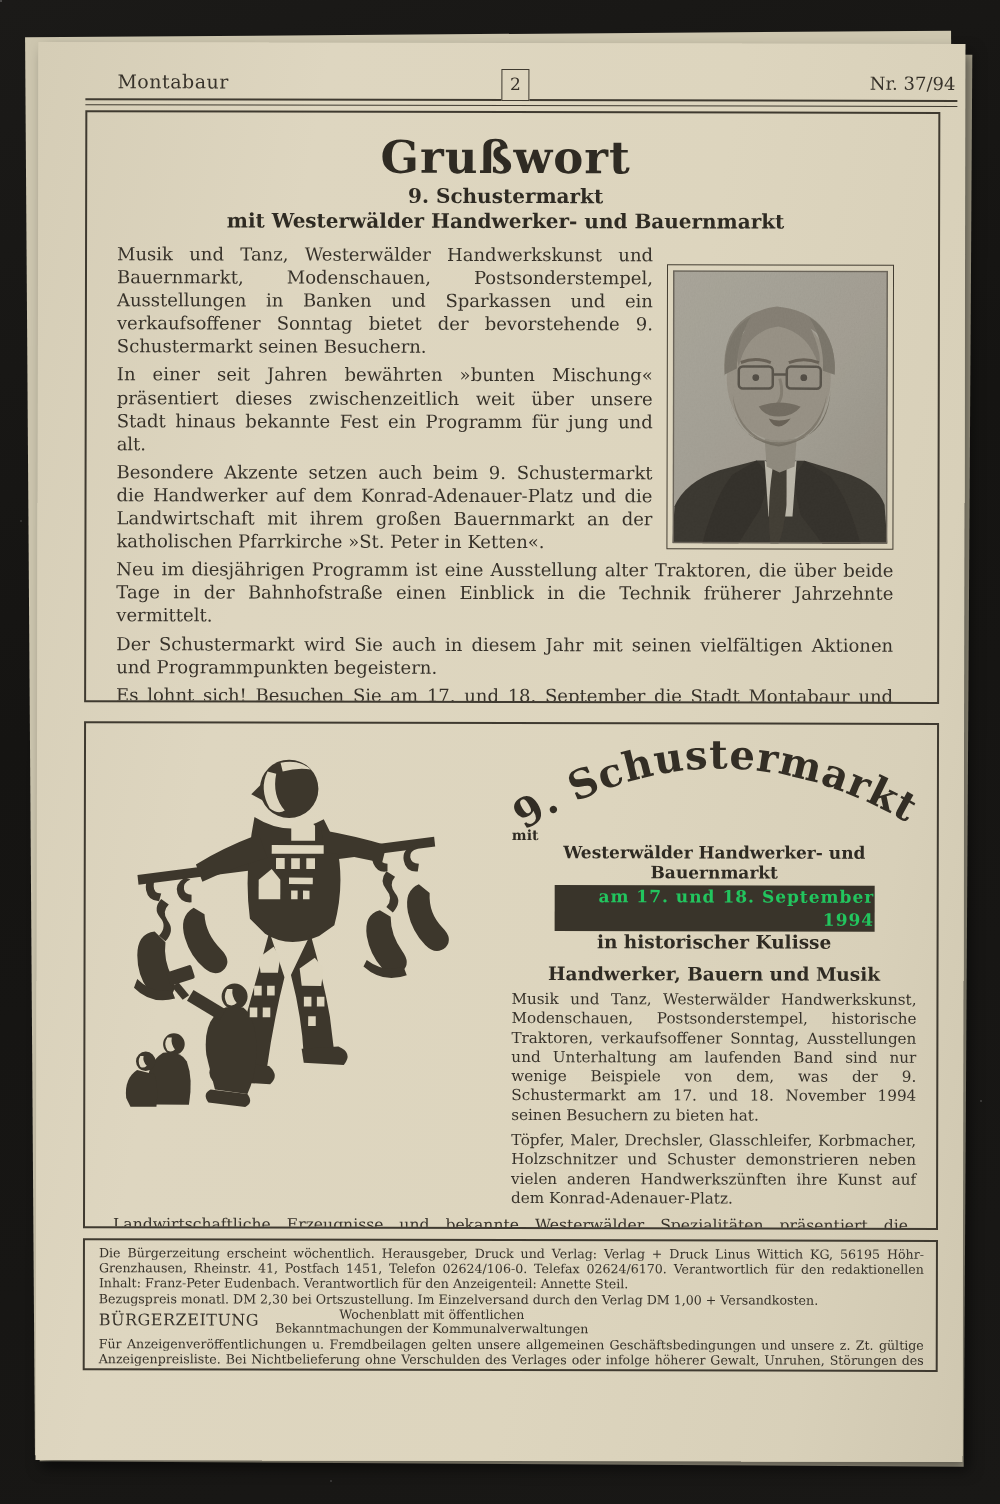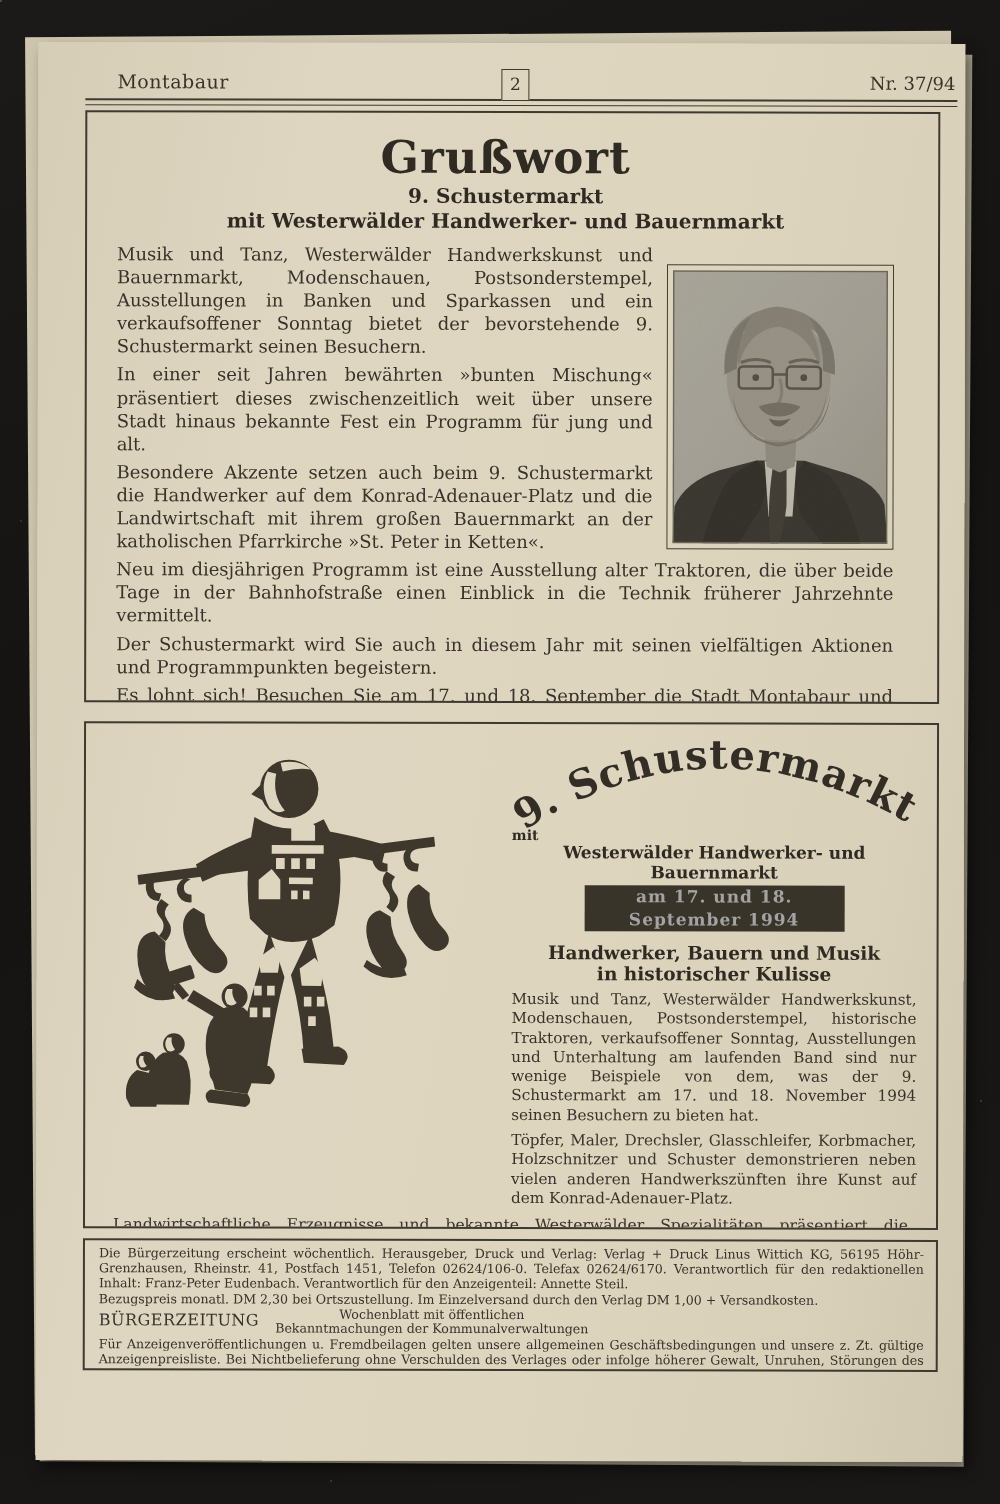--- a/index.html
+++ b/index.html
@@ -39,22 +39,22 @@
   .photo svg{display:block;}
   
   .box2{position:absolute;left:47px;top:679px;width:855px;height:507px;border:2px solid #3f3a30;
     box-sizing:border-box;overflow:hidden;}
   .b2-row1{display:flex;padding:14px 18px 0 20px;}
   .illu{width:392px;flex:0 0 392px;padding-top:8px;}
   .b2-col{width:405px;flex:0 0 405px;margin-left:14px;}
   .arch{display:block;margin:0 auto;}
   .mit{ text-align:left;font-weight:bold;font-size:14px;line-height:14px;margin-top:-6px;color:#2f2b23;}
   .b2-sub{text-align:center;font-weight:bold;font-size:17px;line-height:20px;color:#2f2b23;}
-  .banner{width:260px;margin:3px auto 0;background:#39342a;color:#a3a3a3;font-weight:bold;
-    font-size:17px;line-height:23px;text-align:center;letter-spacing:1px;}
+  .banner{width:320px;margin:3px auto 0;background:#39342a;color:#22c55e;font-weight:bold;
+    font-size:17px;line-height:23px;text-align:right;letter-spacing:1px;}
   .b2-head{margin-top:11px;text-align:center;font-weight:bold;font-size:18.5px;line-height:21px;color:#2f2b23;}
   .b2-col p{margin:6px 0 0 0;font-size:15.2px;line-height:19.3px;text-align:justify;}
   .b2-full{margin:8px 28px 0 28px;font-size:15.6px;line-height:19.6px;text-align:justify;}
   
   .fbox{position:absolute;left:47px;top:1196px;width:855px;height:132px;border:2px solid #3f3a30;
     box-sizing:border-box;padding:5px 12px 0 14px;overflow:hidden;font-size:12.6px;line-height:15.2px;}
   .fbox .just{text-align:justify;}
   .brand-row{display:flex;align-items:flex-start;margin:1px 0 0 0;}
   .brand{font-size:16px;letter-spacing:.5px;line-height:26px;white-space:nowrap;}
   .brand-sub{margin-left:16px;font-size:12.6px;line-height:14.6px;text-align:center;}
@@ -225,22 +225,22 @@
       <div class="b2-col">
         <svg class="arch" width="405" height="96" viewBox="0 0 405 96" xmlns="http://www.w3.org/2000/svg" xmlns:xlink="http://www.w3.org/1999/xlink">
           <path id="archpath" d="M 16,90 Q 200,-26 392,82" fill="none"></path>
           <text font-family="DejaVu Serif, Liberation Serif, serif" font-size="40" font-weight="bold" fill="#332e25" letter-spacing="1">
             <textPath xlink:href="#archpath" href="#archpath" startOffset="50%" text-anchor="middle">9. Schustermarkt</textPath>
           </text>
         </svg>
         <div class="mit">mit</div>
         <div class="b2-sub">Westerwälder Handwerker- und Bauernmarkt</div>
         <div class="banner">am 17. und 18. September 1994</div>
+        <div class="b2-head" style="margin-top:0;">in historischer Kulisse</div>
         <div class="b2-head">Handwerker, Bauern und Musik</div>
-        <div class="b2-head" style="margin-top:0;">in historischer Kulisse</div>
         <p>Musik und Tanz, Westerwälder Handwerkskunst, Modenschauen, Postsonderstempel, historische Traktoren, verkaufsoffener Sonntag, Ausstellungen und Unterhaltung am laufenden Band sind nur wenige Beispiele von dem, was der 9. Schustermarkt am 17. und 18. November 1994 seinen Besuchern zu bieten hat.</p>
         <p>Töpfer, Maler, Drechsler, Glasschleifer, Korbmacher, Holzschnitzer und Schuster demonstrieren neben vielen anderen Handwerkszünften ihre Kunst auf dem Konrad-Adenauer-Platz.</p>
       </div>
     </div>
 
     <div class="b2-full">Landwirtschaftliche Erzeugnisse und bekannte Westerwälder Spezialitäten präsentiert die »Westerwälder Bauerntheke« am Bauernmarkt an der katholischen Pfarrkirche »St. Peter in Ketten«. Musik für jeden Geschmack und jedes Alter bieten Showbands, Blasorchester, Musikvereine in der gesamten Innenstadt. Zur kostenlosen Stadtrundfahrt lädt die Kindereisenbahn am Sonntag ein.</div>
 
   </div>
 
   <div class="fbox">

